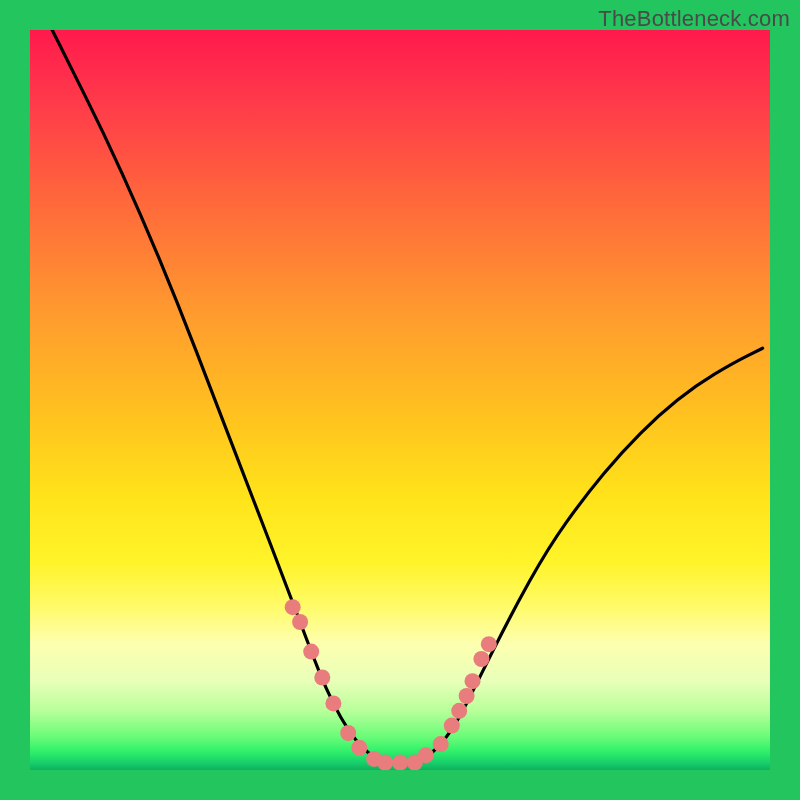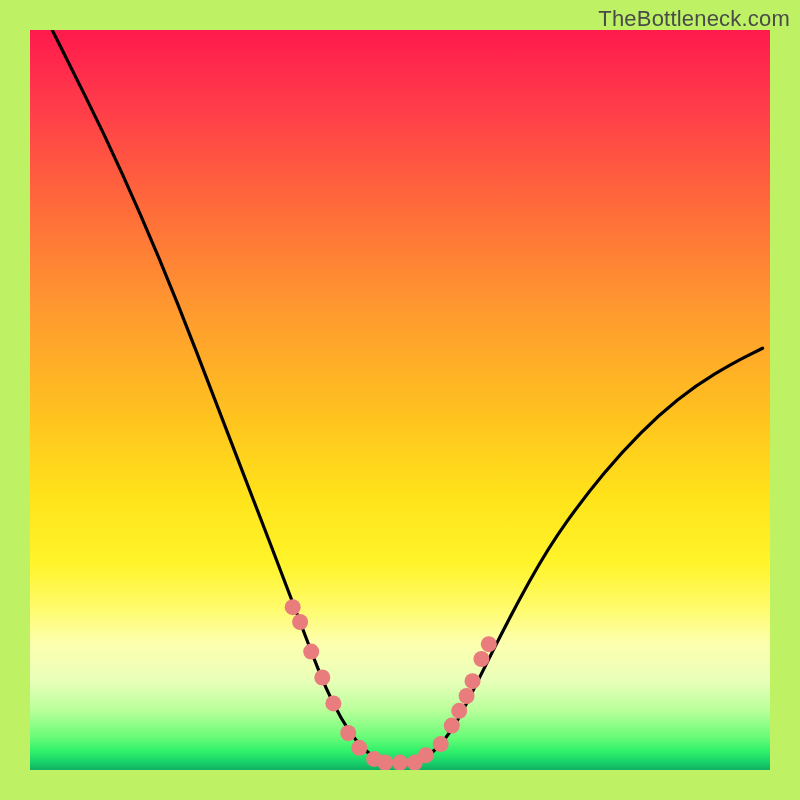--- a/index.html
+++ b/index.html
@@ -8,21 +8,21 @@
     width: 800px;
     height: 800px;
     overflow: hidden;
     background: #000;
     font-family: Arial, Helvetica, sans-serif;
   }
   .frame {
     position: relative;
     width: 800px;
     height: 800px;
-    background: #bef264;
+    background: #22c55e;
   }
   .plot-area {
     position: absolute;
     left: 30px;
     top: 30px;
     width: 740px;
     height: 740px;
     background: linear-gradient(to bottom,
       #ff1a4d 0%,
       #ff3b4a 10%,

